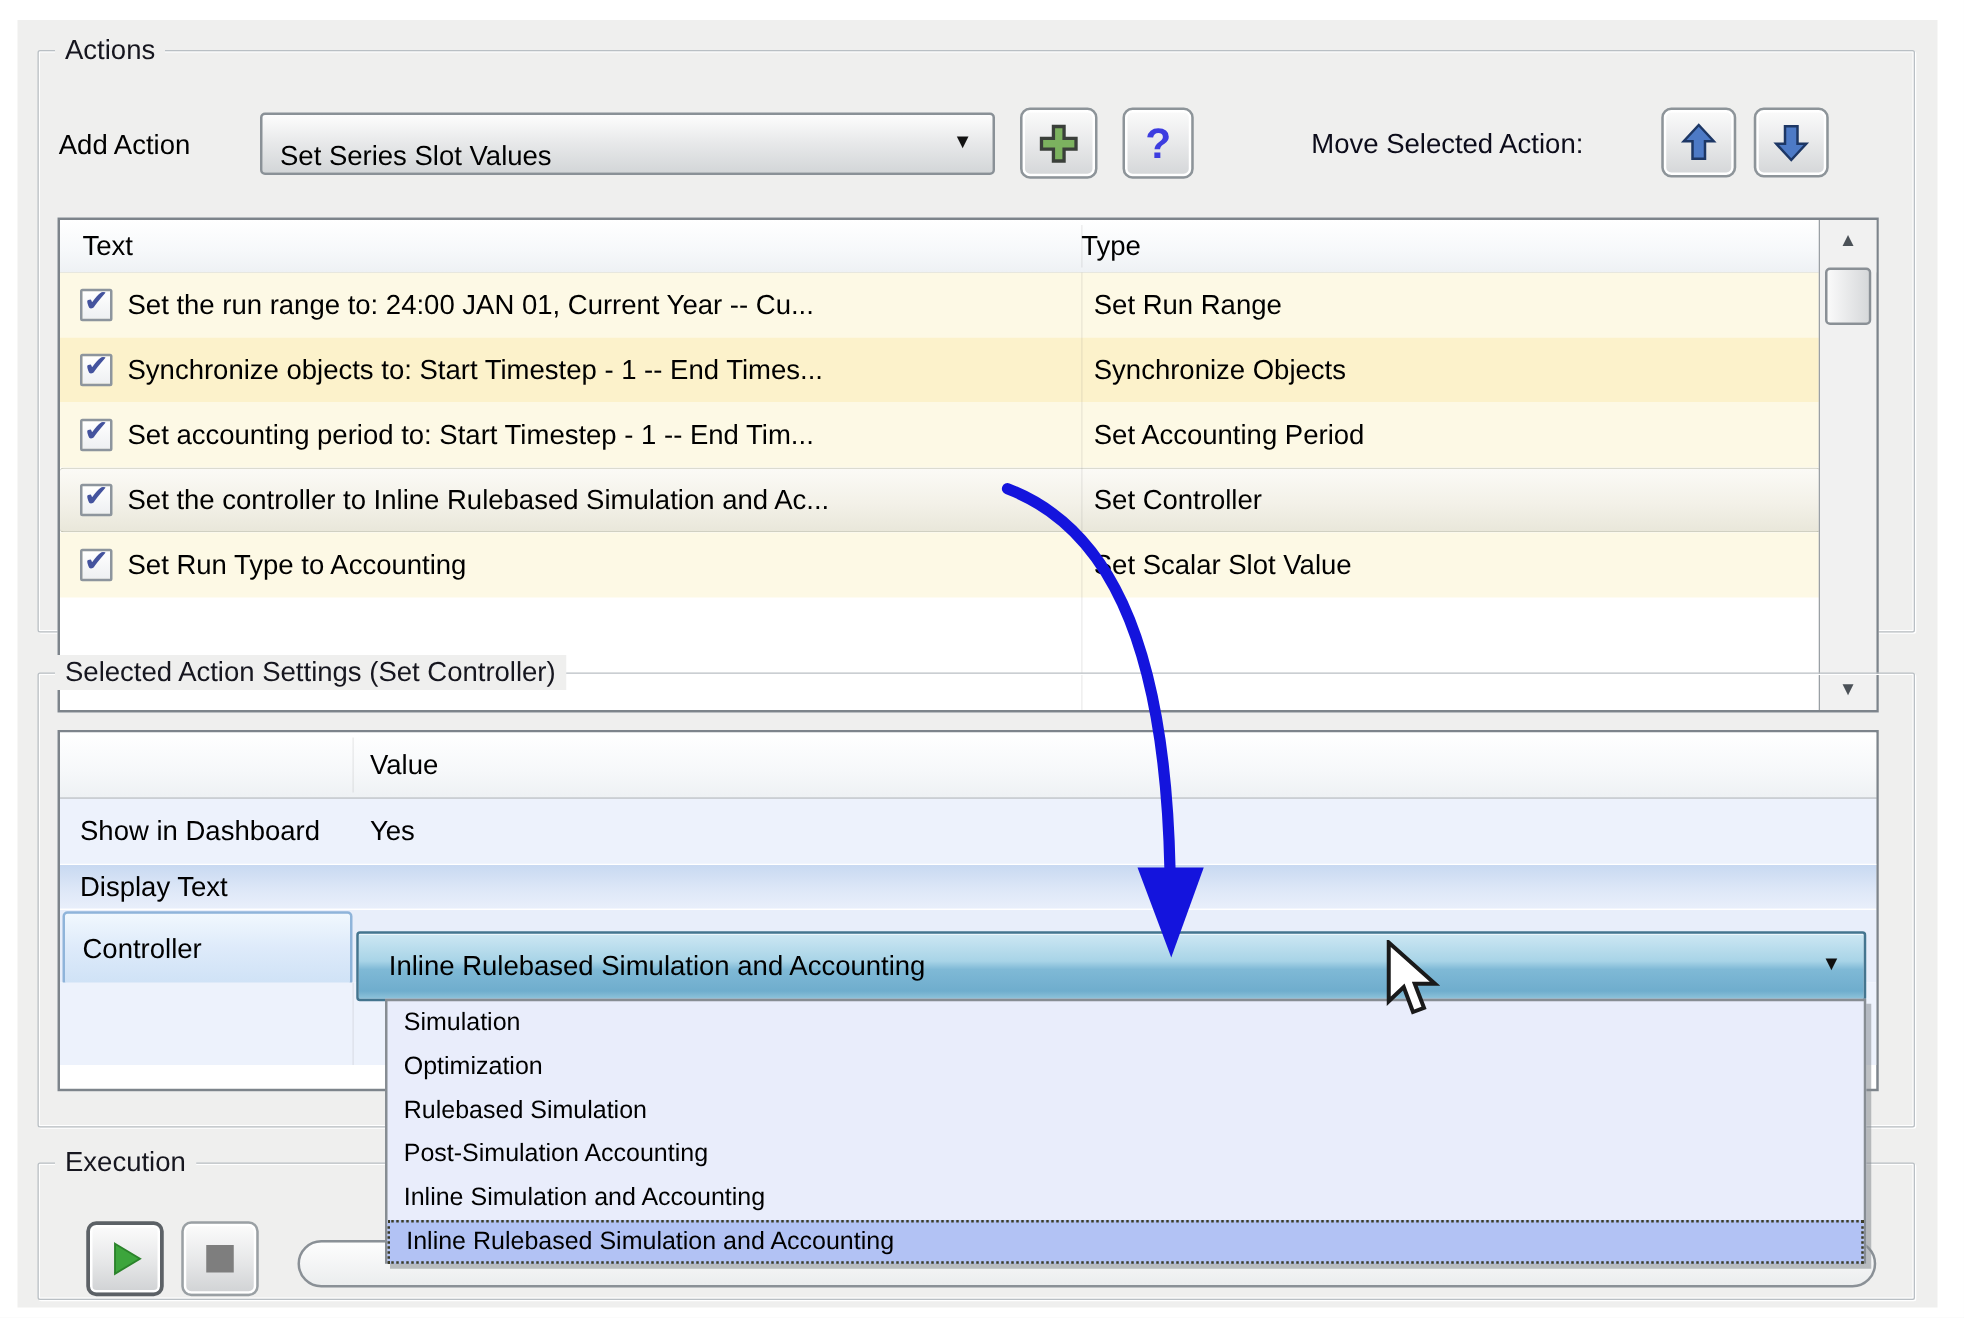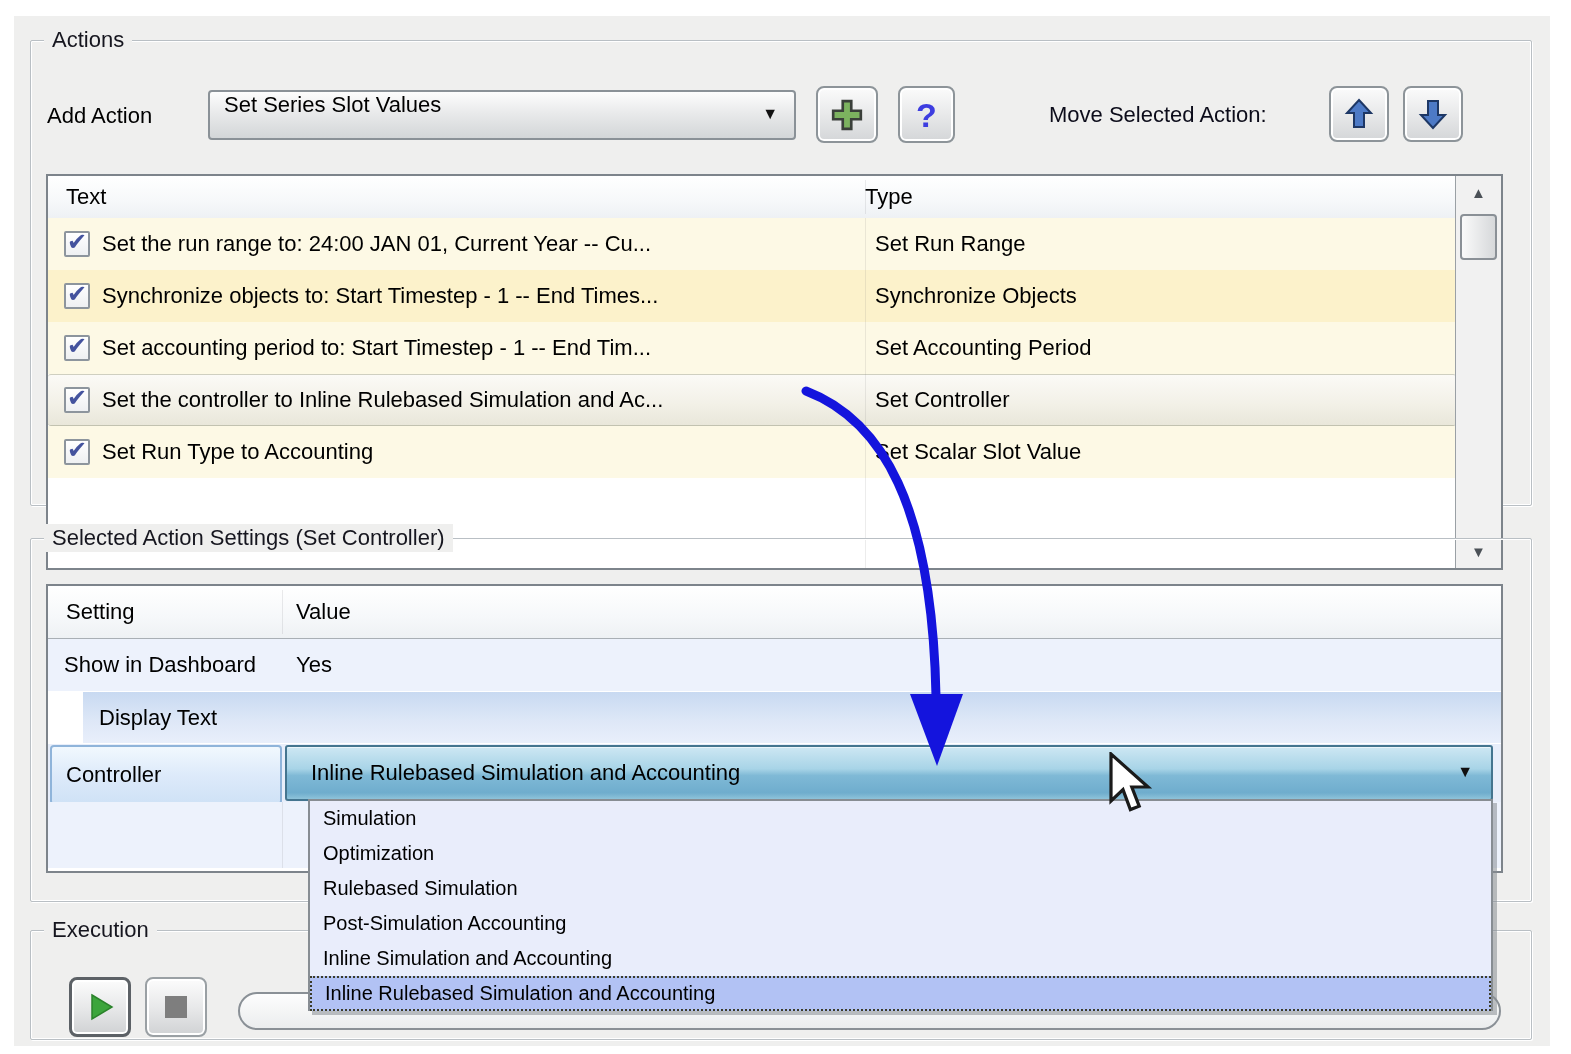--- a/index.html
+++ b/index.html
@@ -10,21 +10,21 @@
   
   .groupbox{position:absolute;border:1px solid #b9bfc4;border-radius:2px;
     box-shadow:inset 0 0 0 1px #ffffff,1px 1px 0 #ffffff;}
   .gb-title{position:absolute;top:-15px;left:13px;background:#efefee;padding:0 8px;
     font-size:22px;color:#16161f;line-height:28px;white-space:nowrap;}
 
   
   .lbl{position:absolute;font-size:22px;color:#000;white-space:nowrap;}
   .combo{position:absolute;border:2px solid #8a9197;border-radius:4px;
     background:linear-gradient(180deg,#fdfdfd 0%,#e9eaeb 45%,#d3d6d8 100%);
-    display:flex;align-items:flex-start;font-size:22px;color:#000;padding:0 14px;box-sizing:border-box;}
+    display:flex;align-items:flex-end;font-size:22px;color:#000;padding:0 14px;box-sizing:border-box;}
   .combo .arr{position:absolute;right:16px;top:50%;transform:translateY(-54%);font-size:16px;color:#111;}
   .toolbtn{position:absolute;border:2px solid #8d9499;border-radius:8px;
     background:linear-gradient(180deg,#fbfbfb 0%,#e8e9ea 50%,#d4d6d8 100%);
     box-shadow:inset 0 0 0 2px #ffffff;display:flex;align-items:center;justify-content:center;cursor:default;}
   .qmark{font-size:34px;font-weight:700;color:#3d3de0;line-height:1;}
 
   
   .table{position:absolute;background:#ffffff;border:2px solid #7d848b;box-sizing:border-box;}
   .thead{position:relative;height:42px;background:linear-gradient(180deg,#ffffff 0%,#f6f8fa 60%,#eef1f4 100%);
     border-bottom:1px solid #a9afb5;}
@@ -181,30 +181,29 @@
         <div class="sarr" style="bottom:8px;">▼</div>
       </div>
     </div>
   </div>
 
   <div class="groupbox" style="left:30px;top:538px;width:1500px;height:362px;">
     <span class="gb-title">Selected Action Settings (Set Controller)</span>
 
     <div class="table" style="left:15px;top:45px;width:1457px;height:289px;">
       <div class="thead" style="height:52px;">
-        <div class="hcell" style="left:0;width:234px;">Setting</div>
         <div class="hcell" style="left:234px;right:0;padding-left:14px;">Value</div>
         <div class="vline" style="left:234px;top:4px;bottom:4px;opacity:.4;"></div>
       </div>
 
       <div class="t2row row-blue1" style="height:53px;">
         <span class="scell">Show in Dashboard</span>
         <span class="vcell">Yes</span>
       </div>
-      <div class="t2row row-blue2" style="height:52px;margin-left:35px;">
+      <div class="t2row row-blue2" style="height:36px;">
         <span class="scell">Display Text</span>
         <span class="vcell"></span>
       </div>
       <div class="t2row row-blue3" style="height:58px;">
         <div class="sel-cell">
           <span>Controller</span>
         </div>
       </div>
       <div class="t2row row-fill" style="height:66px;">
         <div class="vline-soft" style="left:234px;top:0;bottom:0;"></div>

